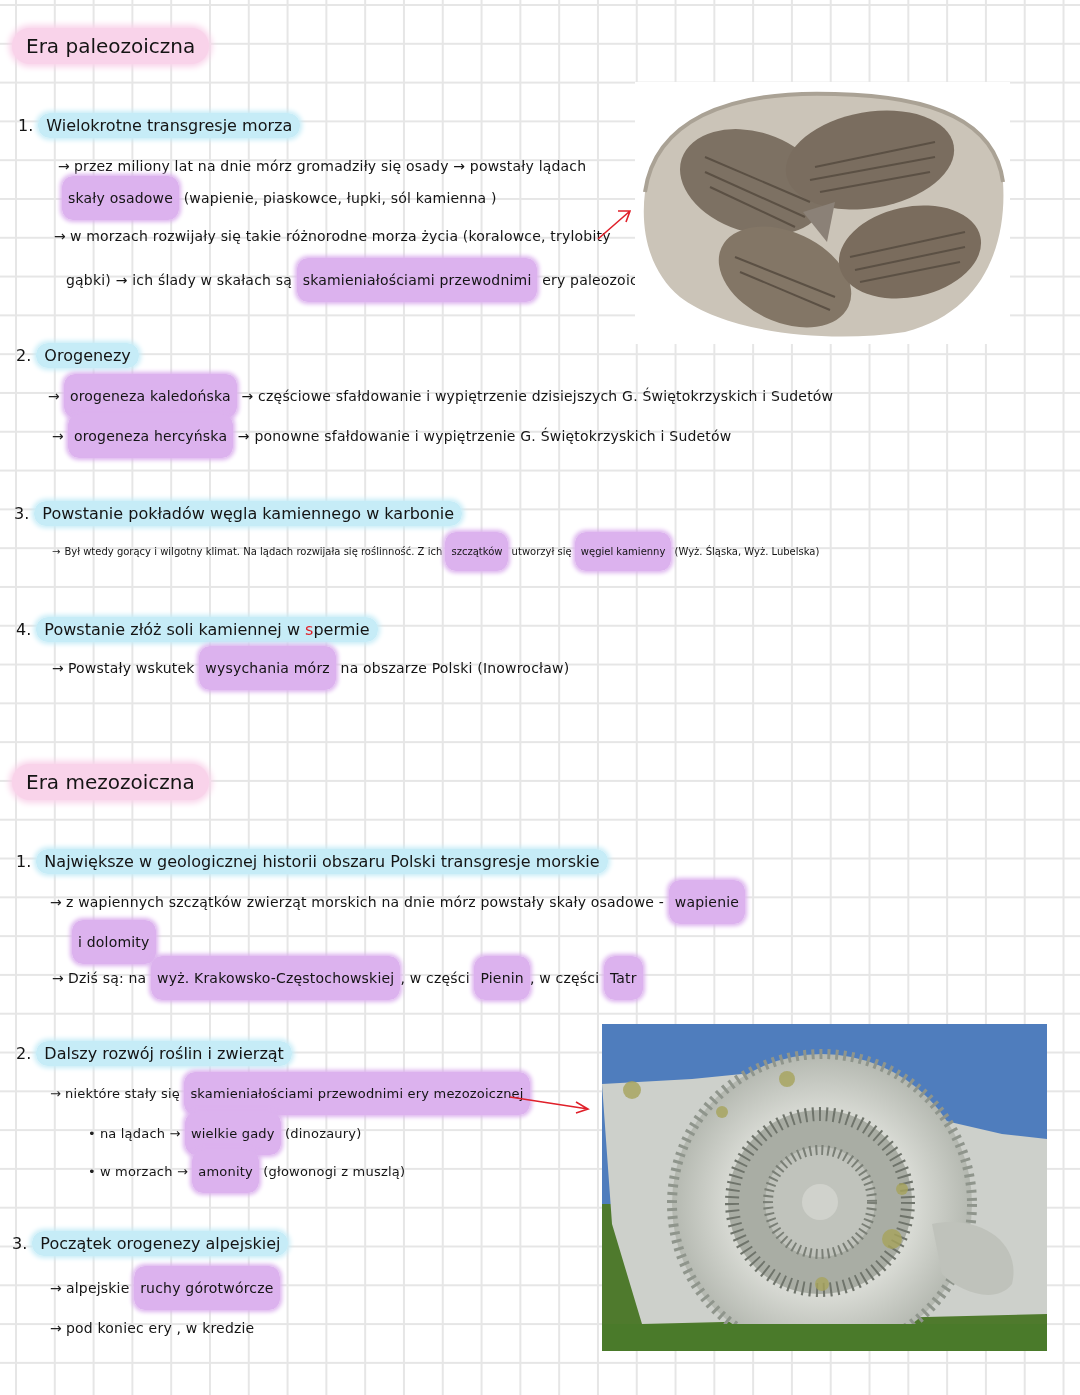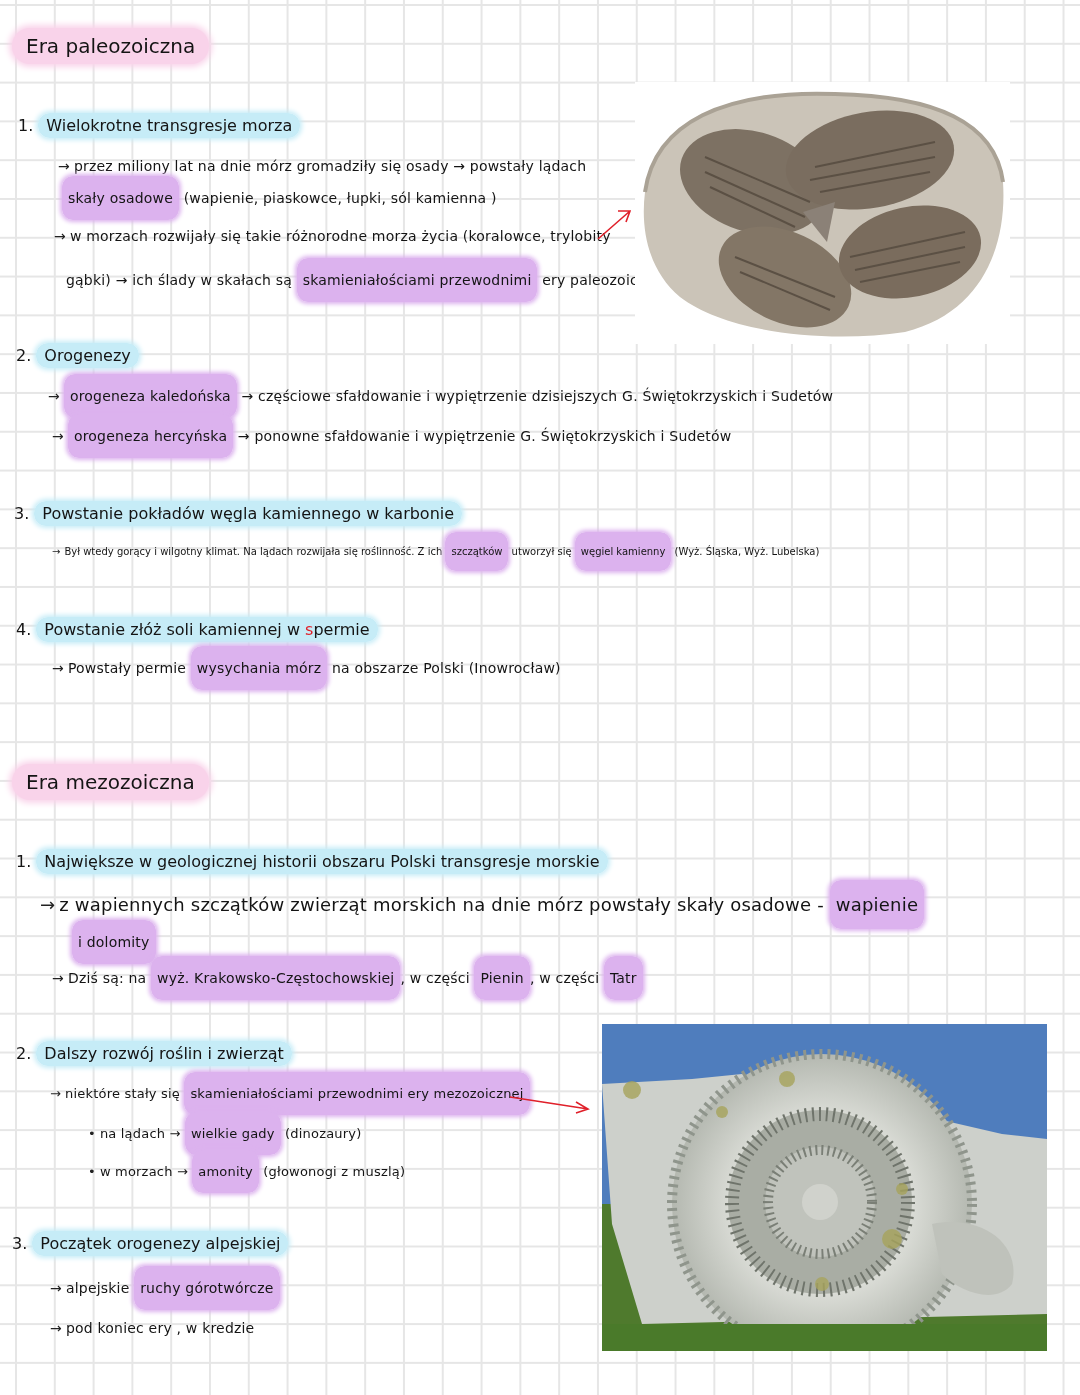--- a/index.html
+++ b/index.html
@@ -96,30 +96,30 @@
 </div>
 <div class="line" style="left:52px;top:546px;font-size:10px;letter-spacing:0;">
   <span class="arrow">→</span><span>Był wtedy gorący i wilgotny klimat. Na lądach rozwijała się roślinność. Z ich </span><span class="hp">szczątków</span><span> utworzył się </span><span class="hp">węgiel kamienny</span><span> (Wyż. Śląska, Wyż. Lubelska)</span>
 </div>
 
 <div class="heading" style="left:16px;top:620px;">
   <span>4.</span>
   <span class="hb"><span>Powstanie złóż soli kamiennej w </span><span class="red">s</span><span>permie</span></span>
 </div>
 <div class="line" style="left:52px;top:660px;">
-  <span class="arrow">→</span><span>Powstały permie </span><span class="hp">wysychania mórz</span><span> na obszarze Polski (Inowrocław)</span>
+  <span class="arrow">→</span><span>Powstały wskutek </span><span class="hp">wysychania mórz</span><span> na obszarze Polski (Inowrocław)</span>
 </div>
 
 <div class="title" style="left:12px;top:764px;">Era mezozoiczna</div>
 
 <div class="heading" style="left:16px;top:852px;">
   <span>1.</span>
   <span class="hb">Największe w geologicznej historii obszaru Polski transgresje morskie</span>
 </div>
-<div class="line" style="left:40px;top:894px;font-size:18px;">
+<div class="line" style="left:50px;top:894px;font-size:14px;">
   <span class="arrow">→</span><span>z wapiennych szczątków zwierząt morskich na dnie mórz powstały skały osadowe - </span><span class="hp">wapienie</span>
 </div>
 <div class="line" style="left:72px;top:934px;">
   <span class="hp">i dolomity</span>
 </div>
 <div class="line" style="left:52px;top:970px;">
   <span class="arrow">→</span><span>Dziś są: na </span><span class="hp">wyż. Krakowsko-Częstochowskiej</span><span>, w części </span><span class="hp">Pienin</span><span>, w części </span><span class="hp">Tatr</span>
 </div>
 
 <div class="heading" style="left:16px;top:1044px;">

